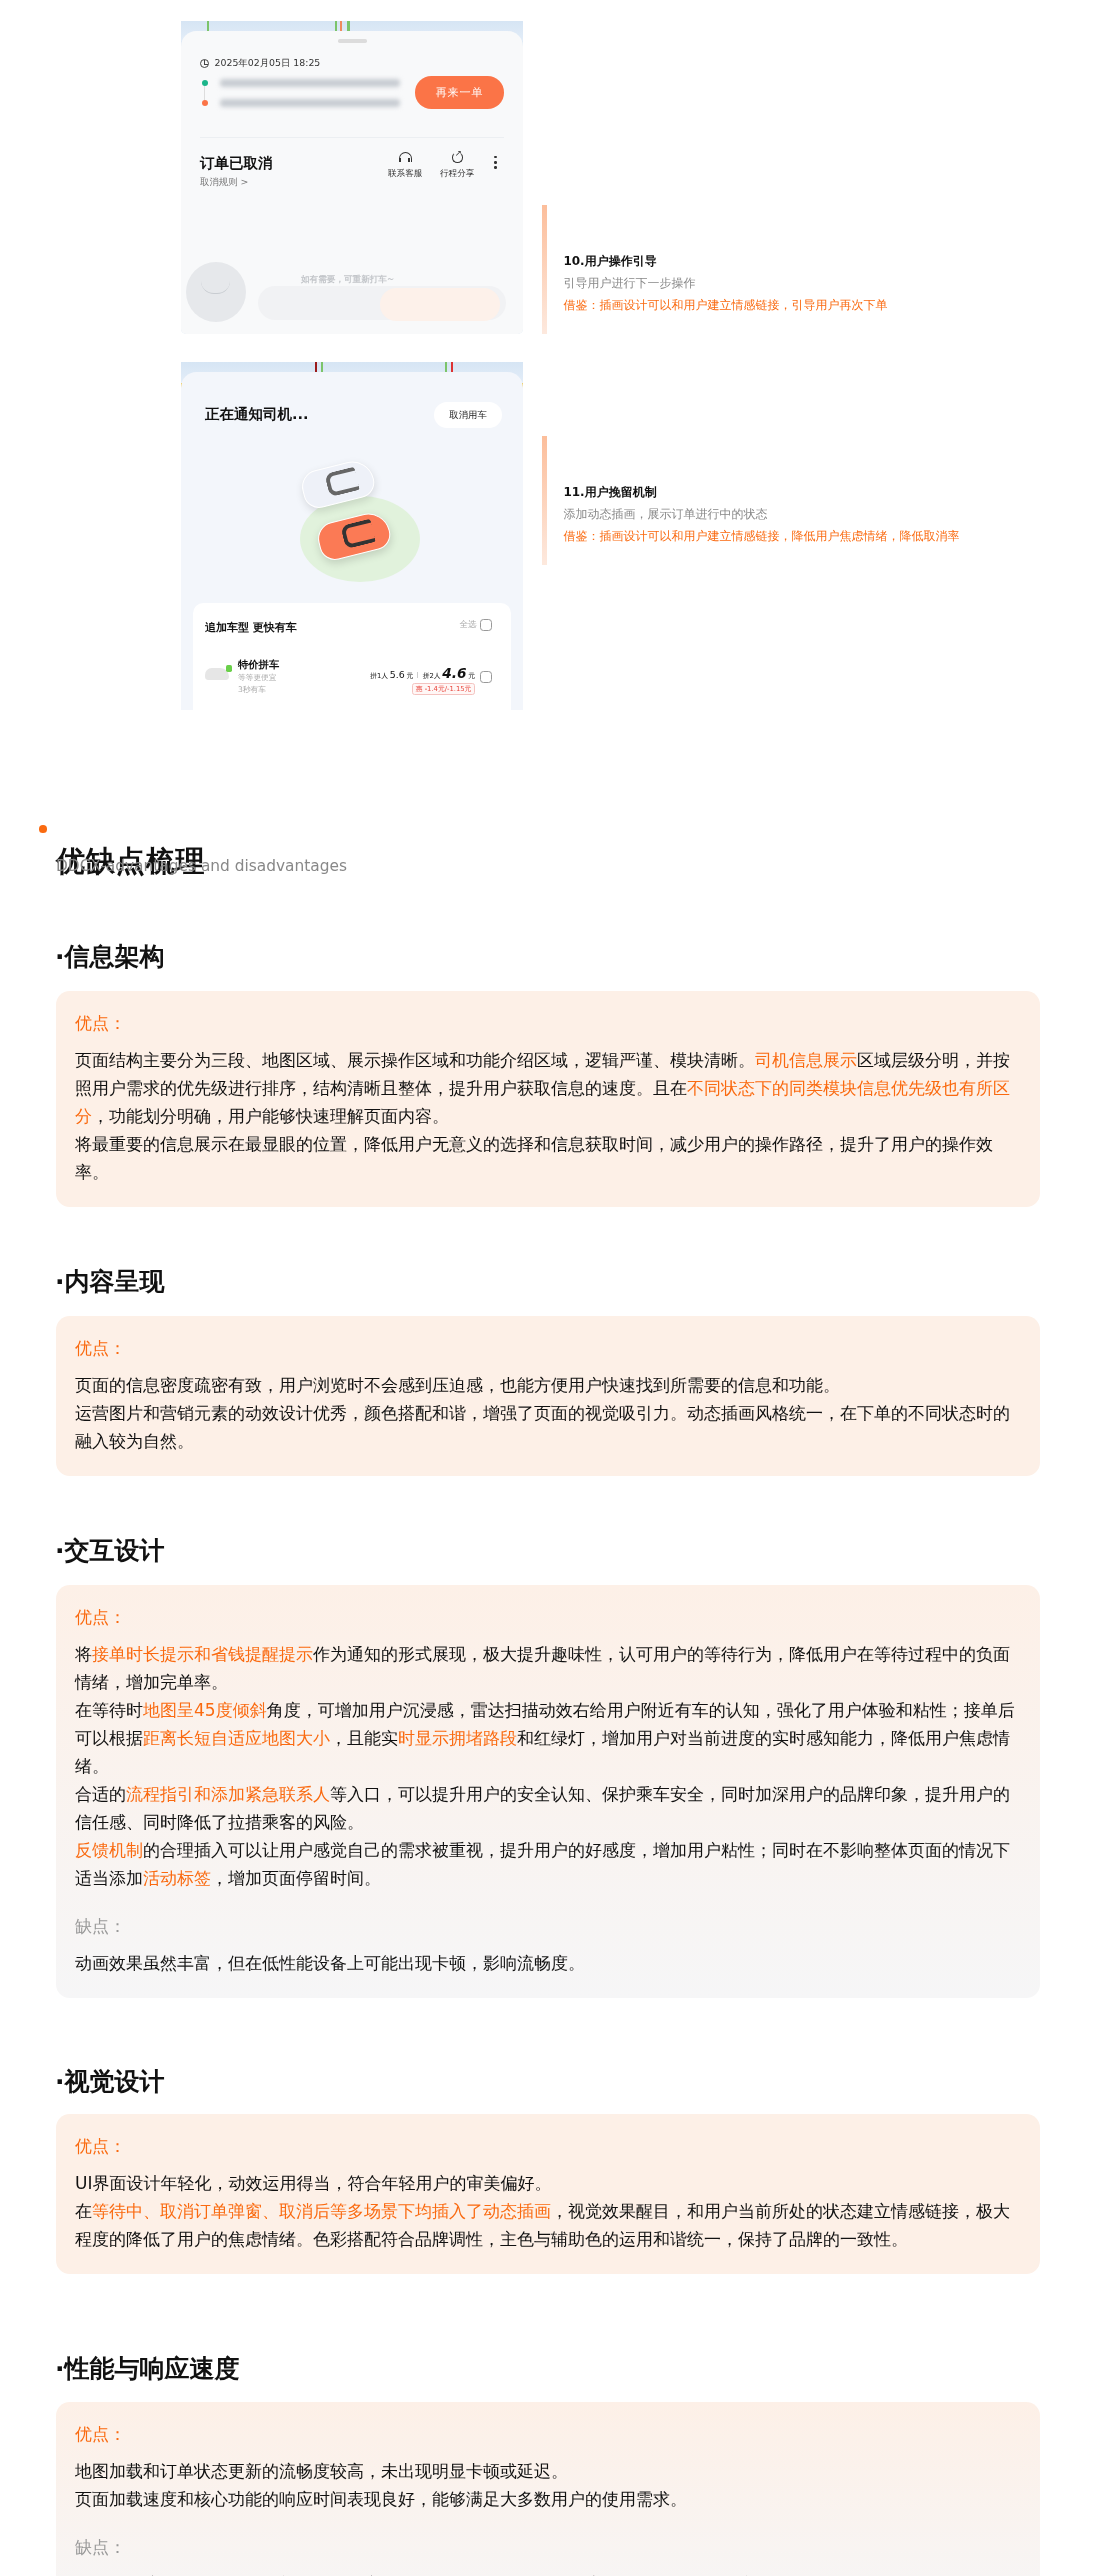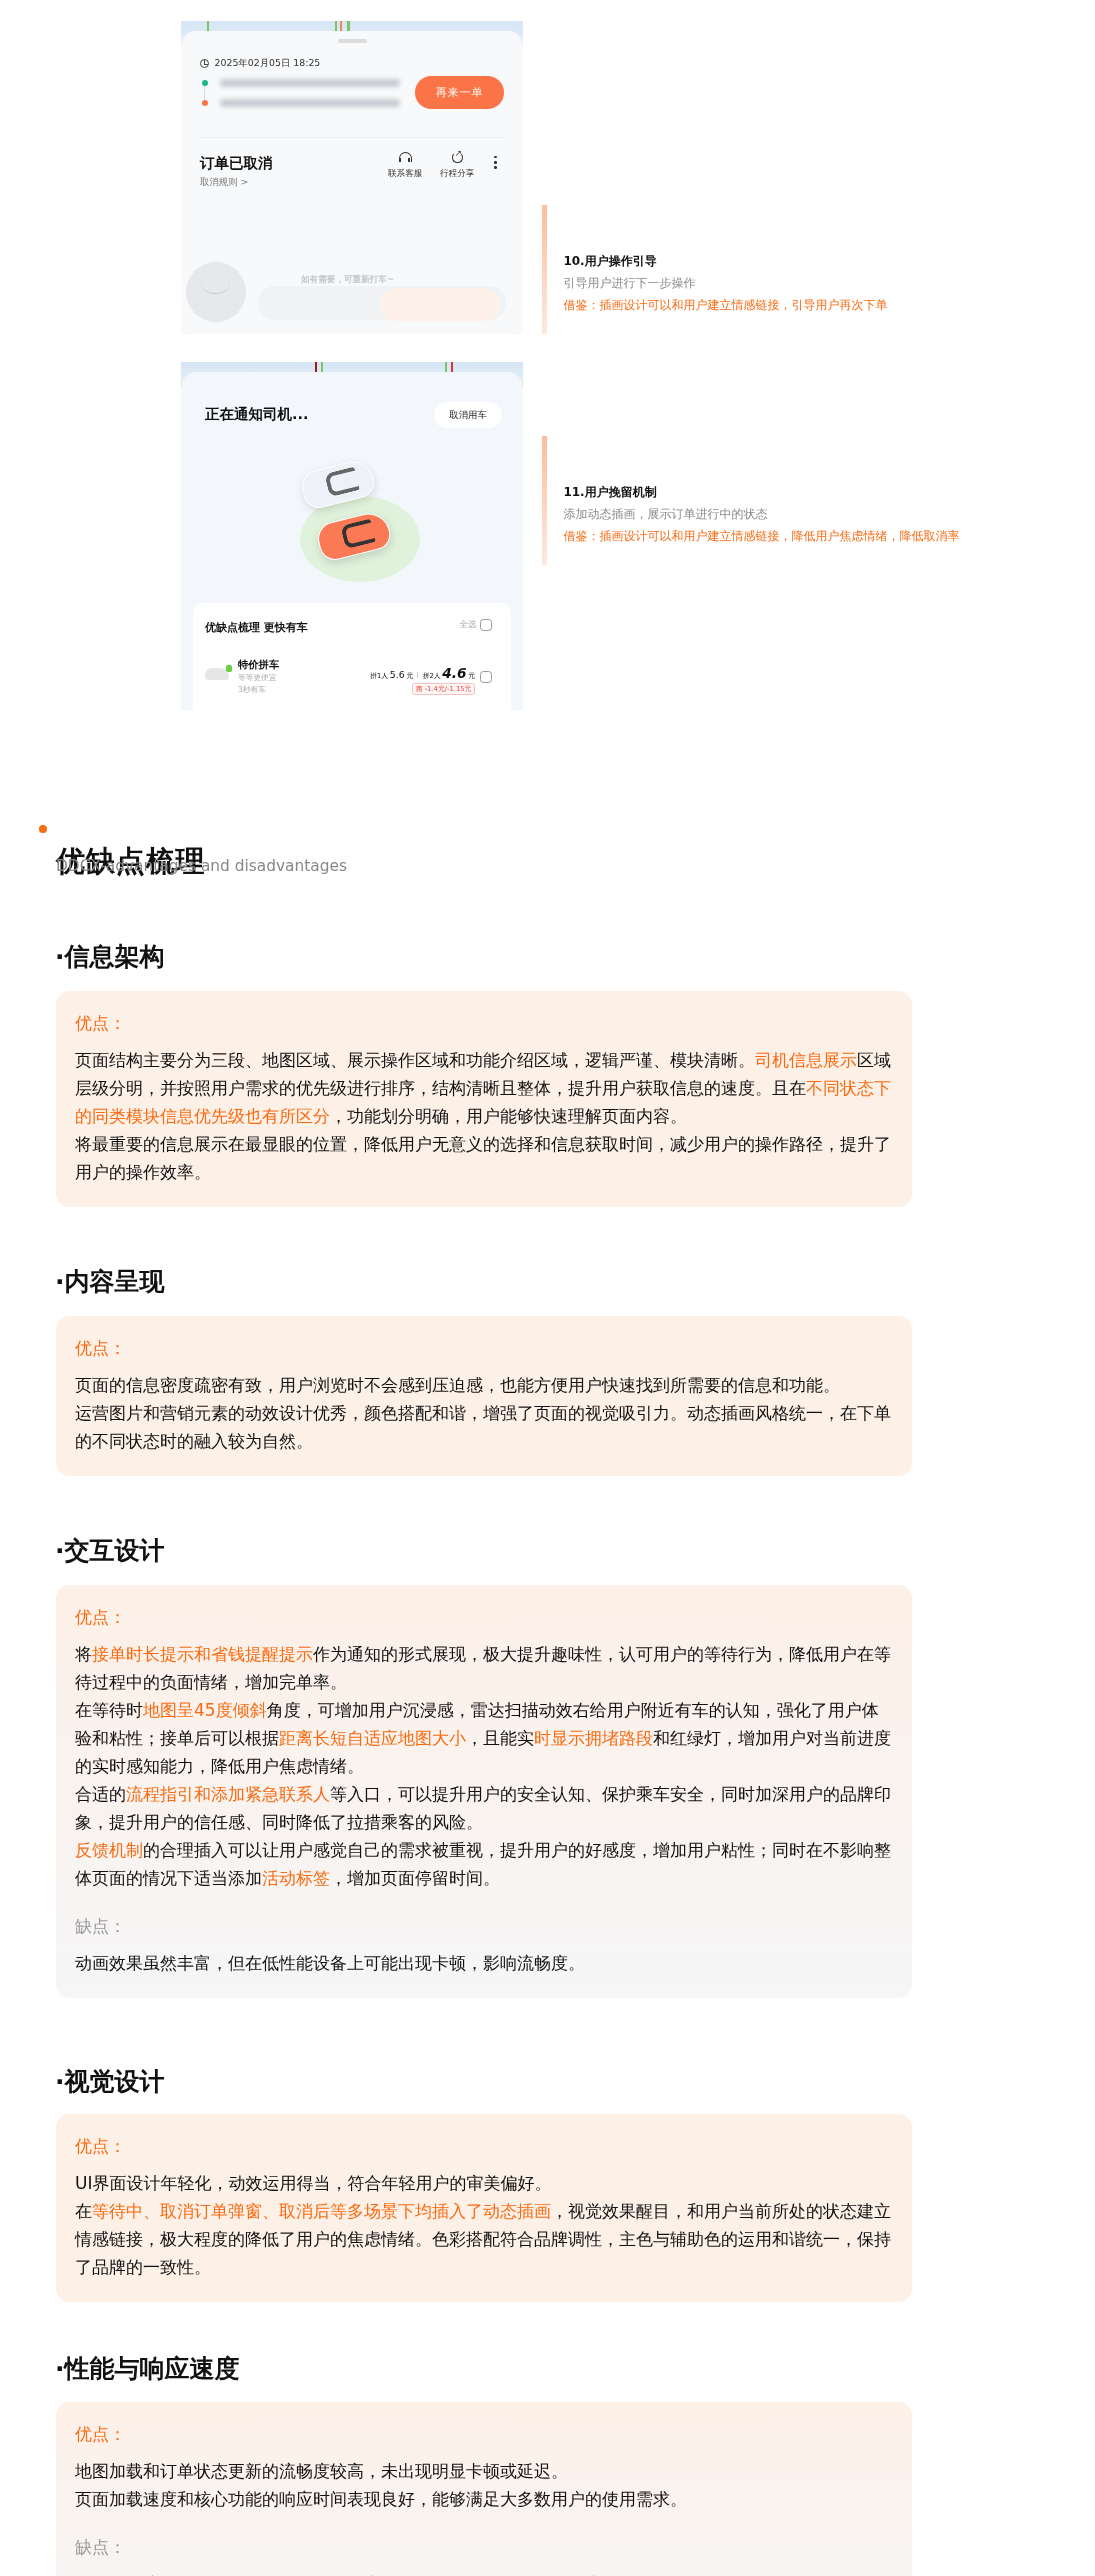--- a/index.html
+++ b/index.html
@@ -77,21 +77,21 @@
   .note .r { position: absolute; left: 21.4px; font-size: 12px; color: #fa6a10; white-space: nowrap; }
   .note1 { top: 205px; } .note2 { top: 436px; }
   .note .t { top: 48px; } .note .s { top: 70px; } .note .r { top: 92px; }
 
   
   .sec-dot { position: absolute; left: 39px; top: 825px; width: 7.7px; height: 7.7px; border-radius: 50%; background: #fa6a10; }
   .sec-title { position: absolute; left: 56px; top: 811px; font-size: 29px; font-weight: bold; color: #111; letter-spacing: 0.9px; margin-top: 31px; }
   .sec-sub { position: absolute; left: 56px; top: 857px; font-size: 15.4px; color: #888; }
 
   .h2 { position: absolute; left: 55px; font-size: 25px; font-weight: bold; color: #111; }
-  .card { position: absolute; left: 56px; width: 856px; border-radius: 13.7px; padding: 19px 19px 20.5px 19px; background: #fdf0e7; }
+  .card { position: absolute; left: 56px; width: 984px; border-radius: 13.7px; padding: 19px 19px 20.5px 19px; background: #fdf0e7; }
   .card.grad { background: linear-gradient(#fdf0e7, #f6f6f7); }
   .card .lbl-pro { font-size: 17px; color: #fa6a10; line-height: 26px; margin-bottom: 10.3px; }
   .card .lbl-con { font-size: 17px; color: #999; line-height: 26px; margin-bottom: 10.3px; margin-top: 20.5px; }
   .card p { font-size: 17px; line-height: 28px; color: #111; }
   .card .hl { color: #fa6a10; }
 </style>
 </head>
 <body>
 
 <div class="phone phone1">
@@ -162,21 +162,21 @@
     <div class="scene">
       <div class="radar"></div>
       <div class="car car-white">
           <span class="win"></span>
         </div>
       <div class="car car-orange">
           <span class="win"></span>
         </div>
     </div>
     <div class="addon-card">
-      <div class="addon-title">优缺点梳理 更快有车</div>
+      <div class="addon-title">追加车型 更快有车</div>
       <div class="select-all">
         <span>全选</span>
         <span class="chk"></span>
       </div>
       <div class="car-thumb"></div>
       <div class="ride-name">特价拼车</div>
       <div class="ride-sub ride-sub1">等等更便宜</div>
       <div class="ride-sub ride-sub2">3秒有车</div>
       <div class="price-row">
         <span>拼1人</span>

